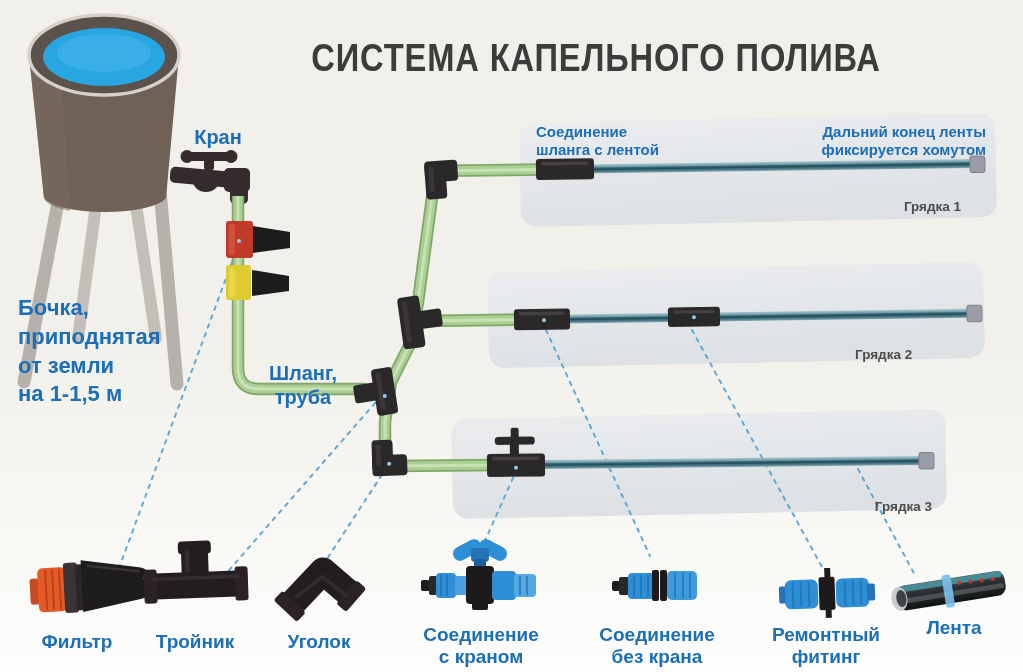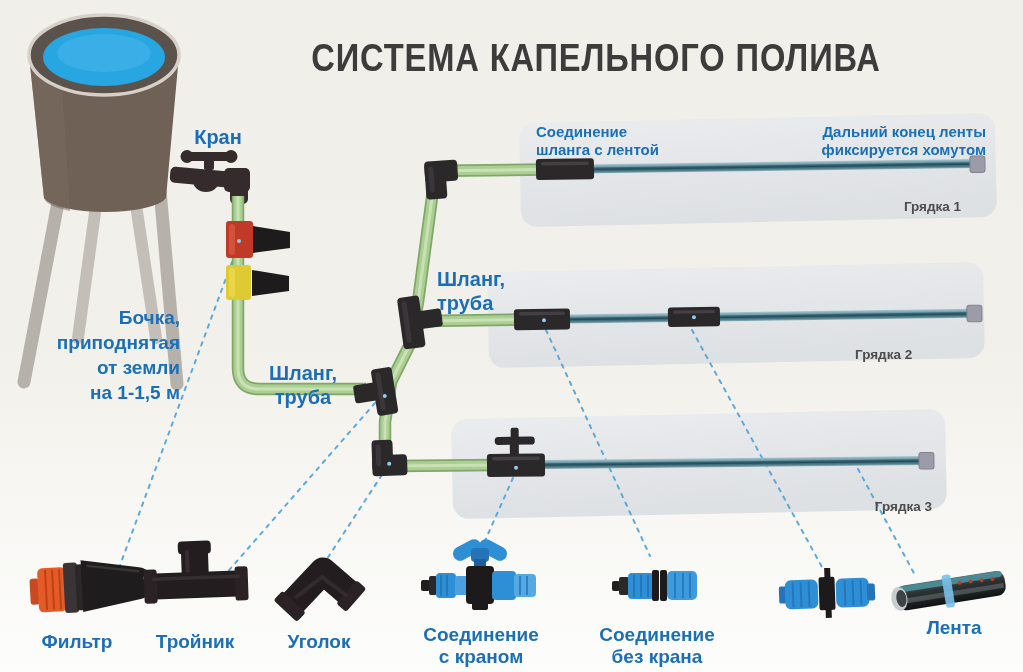--- a/index.html
+++ b/index.html
@@ -283,42 +283,42 @@
     <rect x="944" y="574" width="9" height="33" rx="3" fill="#79c0e8" opacity="0.9"></rect>
     <ellipse cx="899" cy="590.5" rx="8" ry="12" fill="#c7ccce"></ellipse>
     <ellipse cx="901" cy="590.5" rx="5" ry="8.5" fill="#3e4446"></ellipse>
   </g>
 </svg>
 
 <div class="txt title">СИСТЕМА КАПЕЛЬНОГО ПОЛИВА</div>
 
 <div class="txt lbl" style="left:186px;top:125px;width:64px;text-align:center">Кран</div>
 
-<div class="txt lbl" style="left:18px;top:306px;width:162px;text-align:right;font-size:19px;line-height:1.31">Бочка,
+<div class="txt lbl" style="left:18px;top:294px;width:162px;text-align:left;font-size:22px;line-height:1.31">Бочка,
 приподнятая
 от земли
 на 1-1,5 м</div>
 
 <div class="txt lbl" style="left:248px;top:361px;width:110px;text-align:center">Шланг, труба</div>
 
-<div class="txt lbl" style="left:437px;top:267px;width:80px;text-align:left">Шланг,
-труба</div>
 
 <div class="txt lbl lbl-sm" style="left:536px;top:123px;width:145px;text-align:left">Соединение
 шланга с лентой</div>
 
 <div class="txt lbl lbl-sm" style="left:800px;top:123px;width:186px;text-align:right">Дальний конец ленты
 фиксируется хомутом</div>
 
 <div class="txt bed-lbl" style="left:880px;top:199px;width:105px;text-align:center">Грядка 1</div>
 <div class="txt bed-lbl" style="left:855px;top:347px;width:105px;text-align:left">Грядка 2</div>
 <div class="txt bed-lbl" style="left:827px;top:499px;width:105px;text-align:right">Грядка 3</div>
 
 <div class="legend-lbl" style="left:27px;top:631px;width:100px">Фильтр</div>
 <div class="legend-lbl" style="left:145px;top:631px;width:100px">Тройник</div>
 <div class="legend-lbl" style="left:269px;top:631px;width:100px">Уголок</div>
 <div class="legend-lbl" style="left:406px;top:624px;width:150px">Соединение
 с краном</div>
 <div class="legend-lbl" style="left:582px;top:624px;width:150px">Соединение
 без крана</div>
+<div class="legend-lbl" style="left:751px;top:624px;width:150px">Ремонтный
+фитинг</div>
 <div class="legend-lbl" style="left:904px;top:617px;width:100px">Лента</div>
 
 </div>
 
 </body></html>

